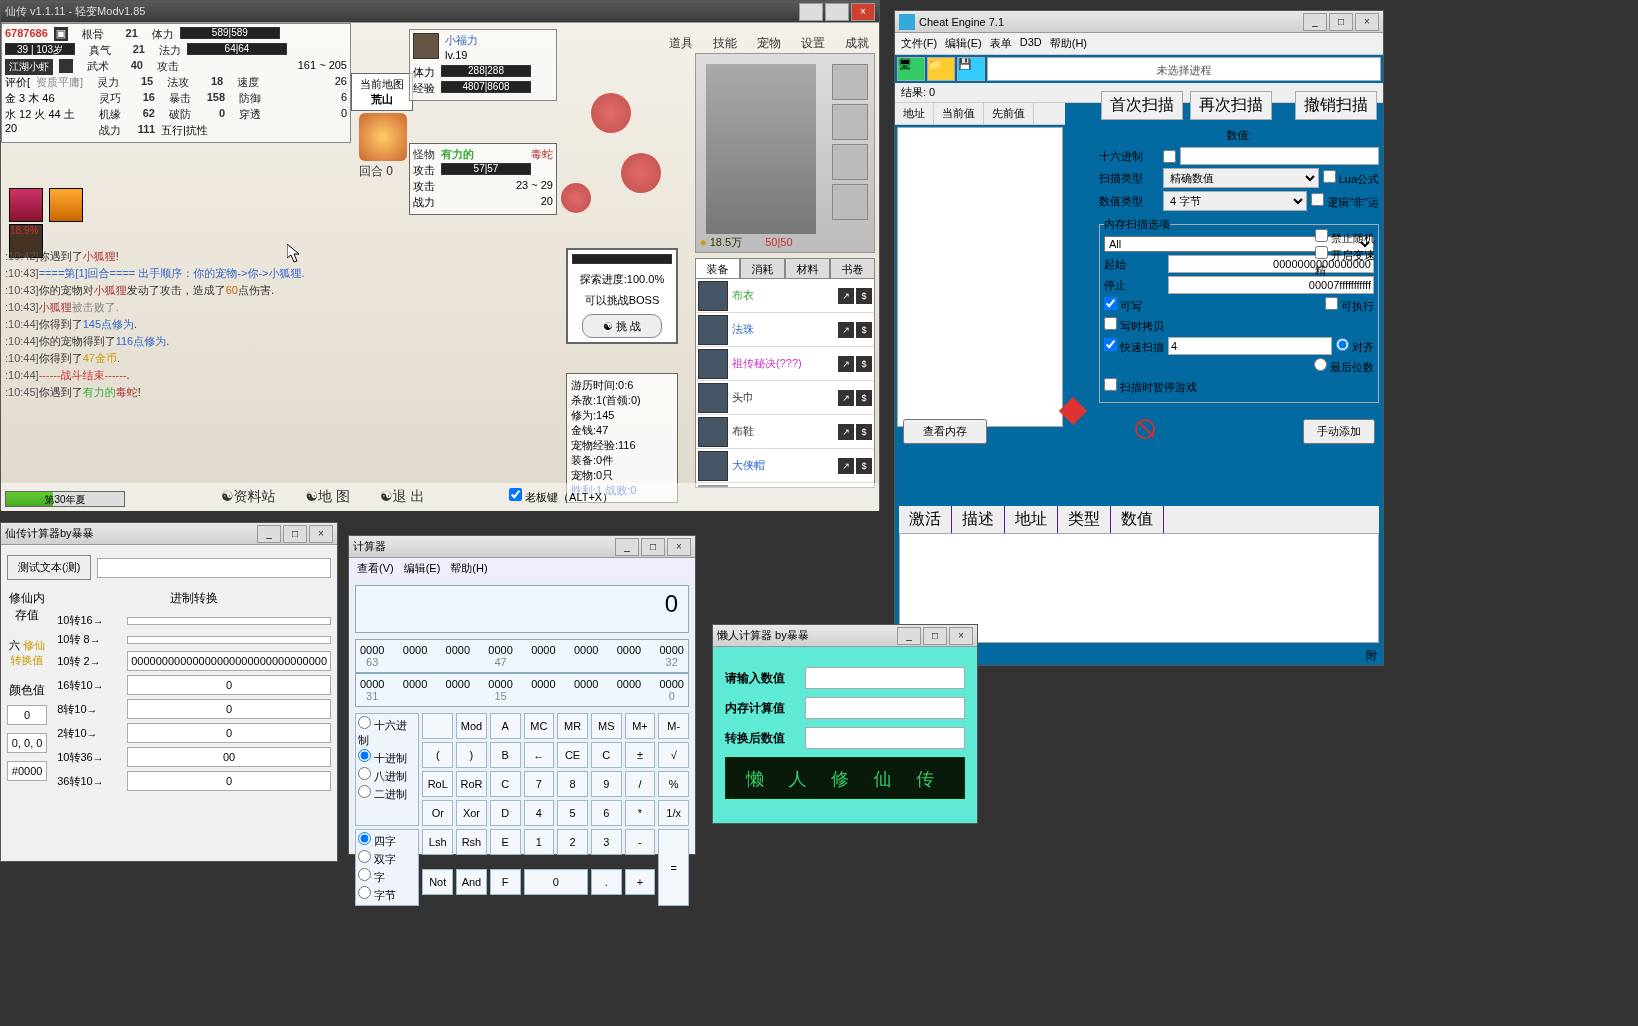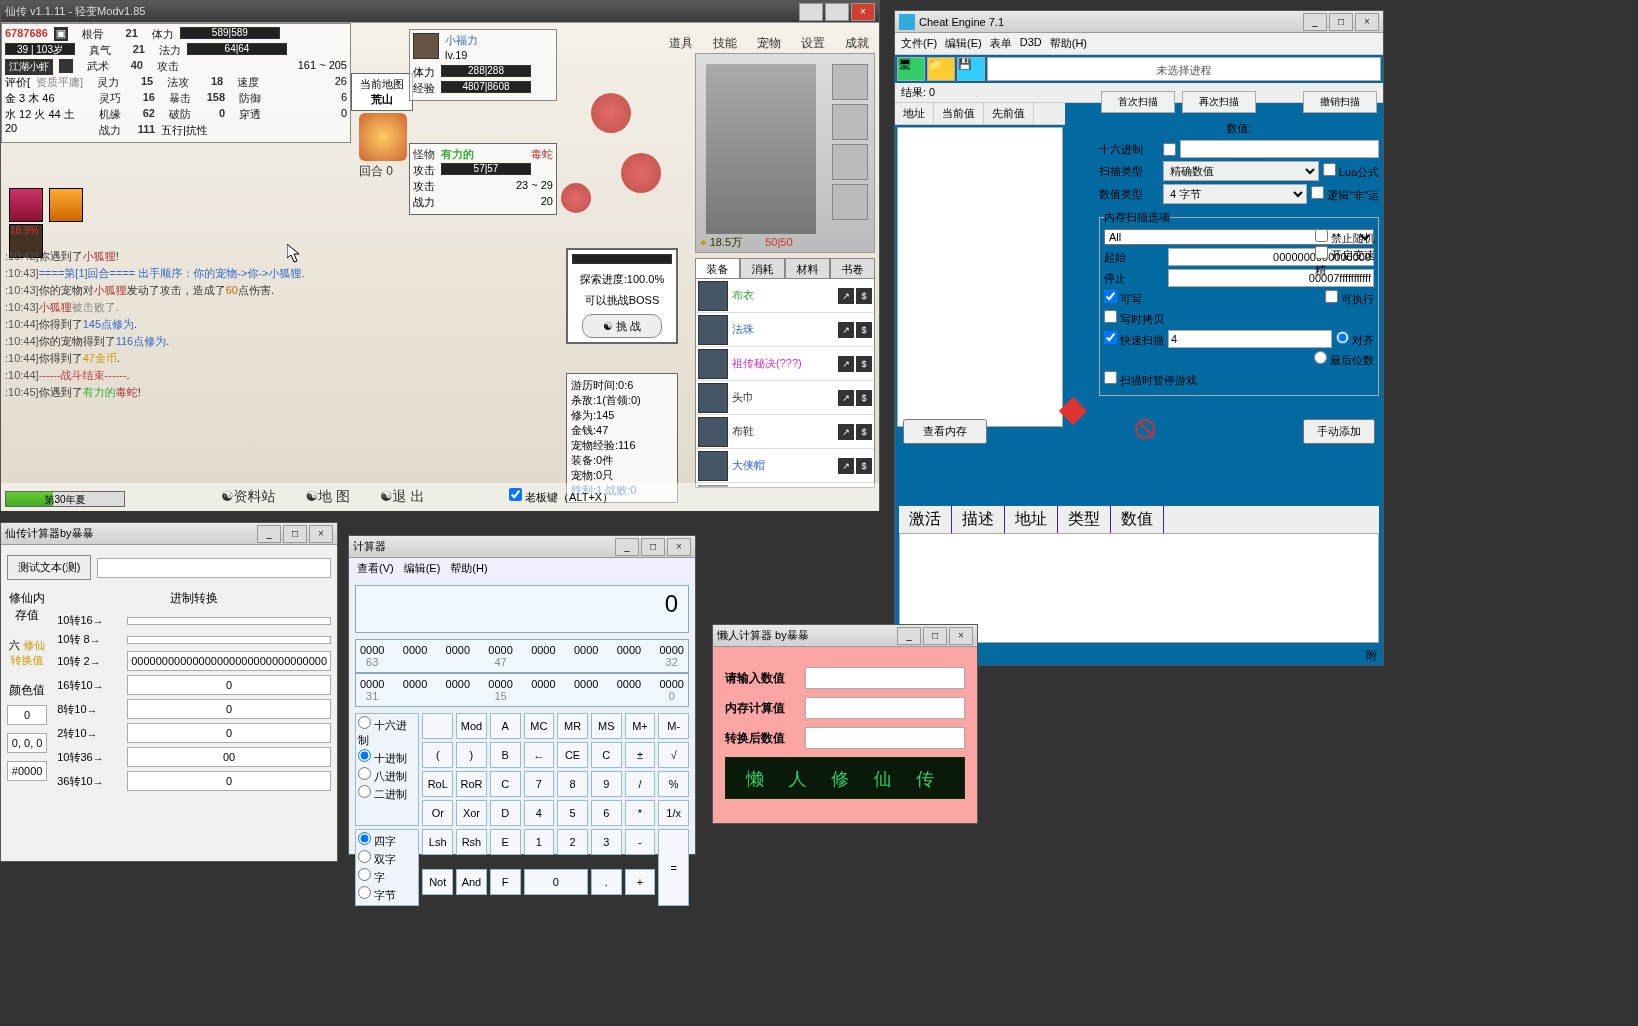--- a/index.html
+++ b/index.html
@@ -57,21 +57,21 @@
 #ce{left:894px;top:10px;width:490px;height:656px;background:#0369a1}
 .ce-menu{display:flex;gap:8px;padding:3px 6px;background:#f0f0f0;border-bottom:1px solid #ccc;font-size:11px}
 .ce-toolbar{display:flex;gap:2px;padding:2px;align-items:center}
 .ce-tbtn{width:28px;height:24px;background:#fff;border:1px solid #aaa}
 .ce-noproc{flex:1;text-align:center;color:#555;background:#fff;border:1px solid #aaa;height:24px;line-height:24px}
 .ce-res{padding:2px 6px;background:#eee;border-bottom:1px solid #ccc}
 .ce-hdr{display:flex;background:#eee;border-bottom:1px solid #ccc}
 .ce-hdr div{padding:3px 8px;border-right:1px solid #ccc;font-size:11px}
 .ce-list{height:300px;background:#fff;border:1px solid #aaa;margin:2px}
 .ce-right{position:absolute;right:4px;top:78px;width:280px}
-.ce-right button{padding:3px 16px;margin:2px;background:#f0f0f0;border:1px solid #aaa;font-size:10px}
+.ce-right button{padding:3px 8px;margin:2px;background:#f0f0f0;border:1px solid #aaa;font-size:16px}
 .ce-scan{margin-top:6px}
 .ce-scan-row{display:flex;align-items:center;margin:3px 0;gap:4px}
 .ce-scan-row label{width:60px;font-size:11px}
 .ce-scan-row input[type=text],.ce-scan-row select{flex:1;border:1px solid #aaa;padding:2px;font-size:11px}
 .ce-bot{position:absolute;bottom:22px;left:4px;right:4px}
 .ce-bot-hdr{display:flex;background:#eee}
 .ce-bot-hdr div{padding:3px 10px;border-right:1px solid #4c1d95;font-size:16px}
 .ce-adv{position:absolute;bottom:2px;left:6px;font-size:11px}
 .red-arrow{position:absolute;top:390px;right:300px;width:20px;height:20px;background:#d33;transform:rotate(45deg)}
 
@@ -87,21 +87,21 @@
 #calc{left:348px;top:535px;width:348px;height:320px;background:#eaf0f6}
 .calc-menu{display:flex;gap:10px;padding:3px 8px;font-size:11px;background:#eef}
 .calc-disp{margin:6px;border:1px solid #8ab;background:#eff6fc;height:48px;text-align:right;padding:4px 10px;font-size:24px}
 .calc-bits{margin:0 6px;border:1px solid #8ab;background:#eff6fc;padding:4px;font-size:9px;display:flex;justify-content:space-between}
 .calc-bits div{text-align:center}
 .calc-grid{display:grid;grid-template-columns:repeat(10,1fr);gap:3px;margin:6px}
 .calc-btn{height:26px;background:#f4f8fc;border:1px solid #9bc;font-size:11px}
 .calc-radio{grid-column:span 2;background:#eef4fa;border:1px solid #9bc;padding:2px;font-size:10px;display:flex;flex-direction:column;gap:1px}
 .calc-eq{grid-row:span 2;height:auto}
 
-#lazy{left:712px;top:624px;width:266px;height:200px;background:#fca5a5}
+#lazy{left:712px;top:624px;width:266px;height:200px;background:#5eead4}
 .lazy-body{padding:12px}
 .lazy-row{display:flex;align-items:center;margin:8px 0;gap:8px}
 .lazy-row label{width:72px;font-size:12px;font-weight:bold}
 .lazy-row input{flex:1;border:1px solid #aaa;padding:4px}
 .lazy-banner{margin-top:8px;height:42px;background:#0a1a0a;border:1px solid #030;color:#3c6;text-align:center;line-height:42px;font-size:18px;letter-spacing:10px;font-family:KaiTi,serif}
 
 .flower{position:absolute;width:40px;height:40px;background:radial-gradient(#d33,#a11);border-radius:50%;opacity:.7}
 </style>
 </head>
 <body>

